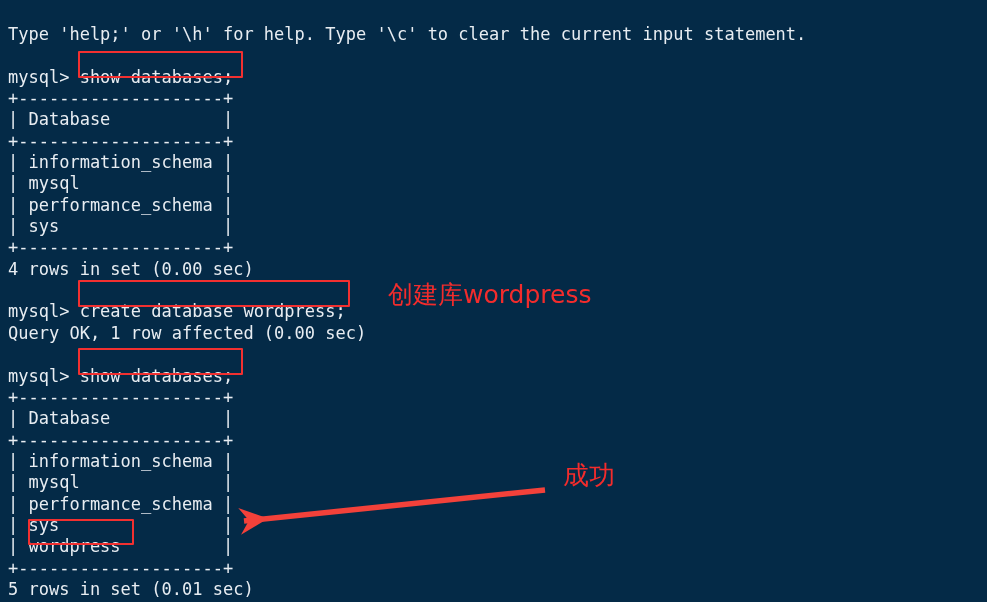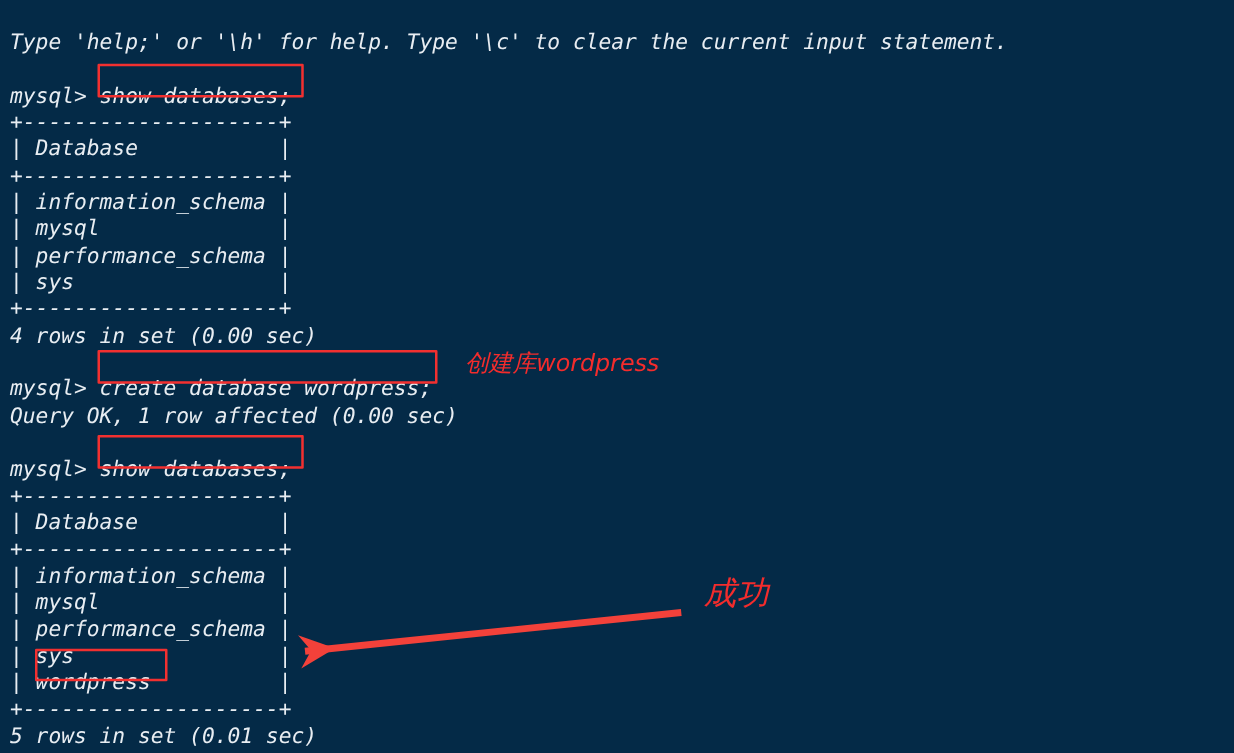--- a/index.html
+++ b/index.html
@@ -8,21 +8,20 @@
     padding: 0;
     background: #042A47;
   }
   #screen {
     position: relative;
     width: 986px;
     height: 602px;
     background: #042A47;
     overflow: hidden;
     font-family: "DejaVu Sans Mono", "Liberation Mono", monospace;
-    font-style: italic;
   }
   #terminal {
     position: absolute;
     left: 0;
     top: 0;
     width: 987px;
     height: 602px;
     padding: 7px 0 0 8px;
     box-sizing: border-box;
     color: #E8EDF2;
@@ -75,21 +74,21 @@
   <pre id="terminal"><div class="tline">Type 'help;' or '\h' for help. Type '\c' to clear the current input statement.</div><div class="tline blank"></div><div class="tline">mysql&gt; show databases;</div><div class="tline">+--------------------+</div><div class="tline">| Database           |</div><div class="tline">+--------------------+</div><div class="tline">| information_schema |</div><div class="tline">| mysql              |</div><div class="tline">| performance_schema |</div><div class="tline">| sys                |</div><div class="tline">+--------------------+</div><div class="tline">4 rows in set (0.00 sec)</div><div class="tline blank"></div><div class="tline">mysql&gt; create database wordpress;</div><div class="tline">Query OK, 1 row affected (0.00 sec)</div><div class="tline blank"></div><div class="tline">mysql&gt; show databases;</div><div class="tline">+--------------------+</div><div class="tline">| Database           |</div><div class="tline">+--------------------+</div><div class="tline">| information_schema |</div><div class="tline">| mysql              |</div><div class="tline">| performance_schema |</div><div class="tline">| sys                |</div><div class="tline">| wordpress          |</div><div class="tline">+--------------------+</div><div class="tline">5 rows in set (0.01 sec)</div></pre>
 
   <div class="hibox" style="left:78px; top:51px; width:165px; height:27px;"></div>
 
   <div class="hibox" style="left:78px; top:280px; width:272px; height:27px;"></div>
 
   <div class="hibox" style="left:78px; top:348px; width:165px; height:27px;"></div>
 
   <div class="hibox" style="left:28px; top:519px; width:106px; height:26px;"></div>
 
-  <div class="annot" style="left:372px; top:282px; font-size:19px;">创建库wordpress</div>
+  <div class="annot" style="left:388px; top:282px; font-size:25px;">创建库wordpress</div>
 
   <div class="annot" style="left:563px; top:462px; font-size:26px;text-align:right;">成功</div>
 
   <svg id="arrow-layer" viewBox="0 0 987 602" width="987" height="602">
     <defs>
       <marker id="arrowhead" markerWidth="5.2" markerHeight="5.2" refX="4.4" refY="2.6" orient="auto" markerUnits="strokeWidth">
         <path d="M5.2,0.15 L0,2.6 L5.2,5.05 L3.5,2.6 Z" fill="#F3413A"></path>
       </marker>
     </defs>
     <line x1="545" y1="490" x2="244" y2="521" stroke="#F3413A" stroke-width="5.5" marker-end="url(#arrowhead)"></line>

